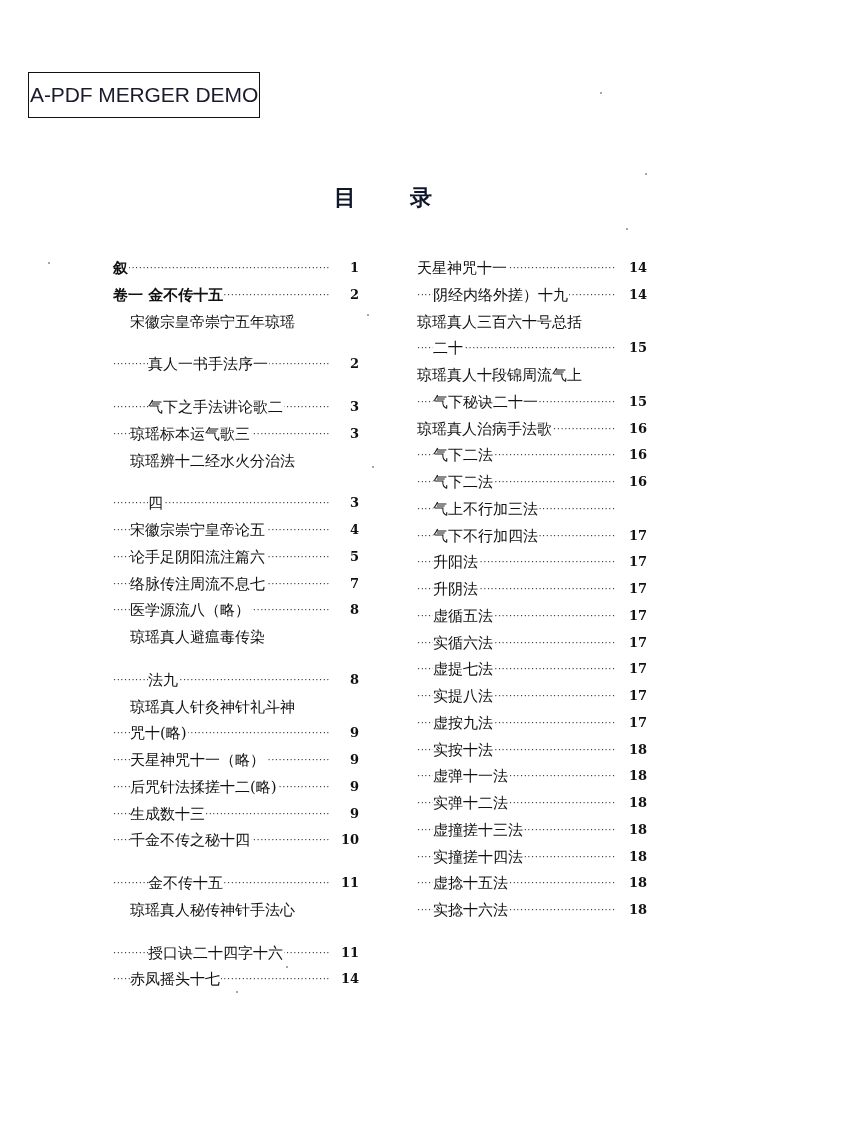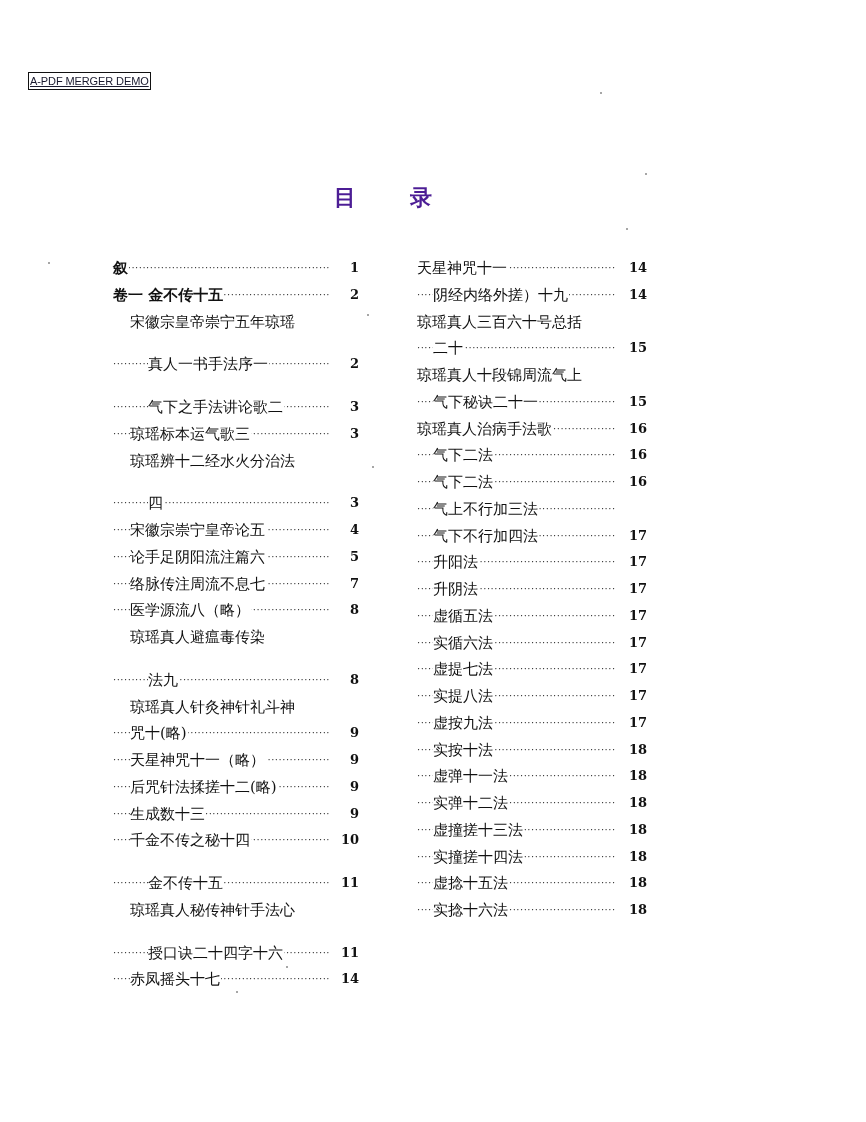--- a/index.html
+++ b/index.html
@@ -13,39 +13,38 @@
     position: relative;
     overflow: hidden;
     font-family: "DejaVu Serif", "Liberation Serif", serif;
     color: #111;
   }
   .watermark {
     position: absolute;
     left: 28px;
     top: 72px;
     height: 16px;
-    padding: 0 1px;
+    padding: 14px 1px;
     border: 1px solid #111;
     font-family: "Liberation Sans", "DejaVu Sans", sans-serif;
-    font-size: 11px;
+    font-size: 21px;
     line-height: 16px;
     color: #1a1a2e;
     white-space: nowrap;
     letter-spacing: -0.1px;
-    text-decoration: underline;
   }
   .title {
     position: absolute;
     top: 184px;
     left: 334px;
     font-family: "DejaVu Sans", sans-serif;
     font-weight: bold;
     font-size: 22px;
     line-height: 28px;
-    color: #4c1d95;
+    color: #0f172a;
   }
   .title span { display: inline-block; }
   .title .t2 { margin-left: 54px; }
 
   .col {
     position: absolute;
     top: 255px;
   }
   .col.left  { left: 113px; width: 250px; }
   .col.right { left: 417px; width: 237px; }

